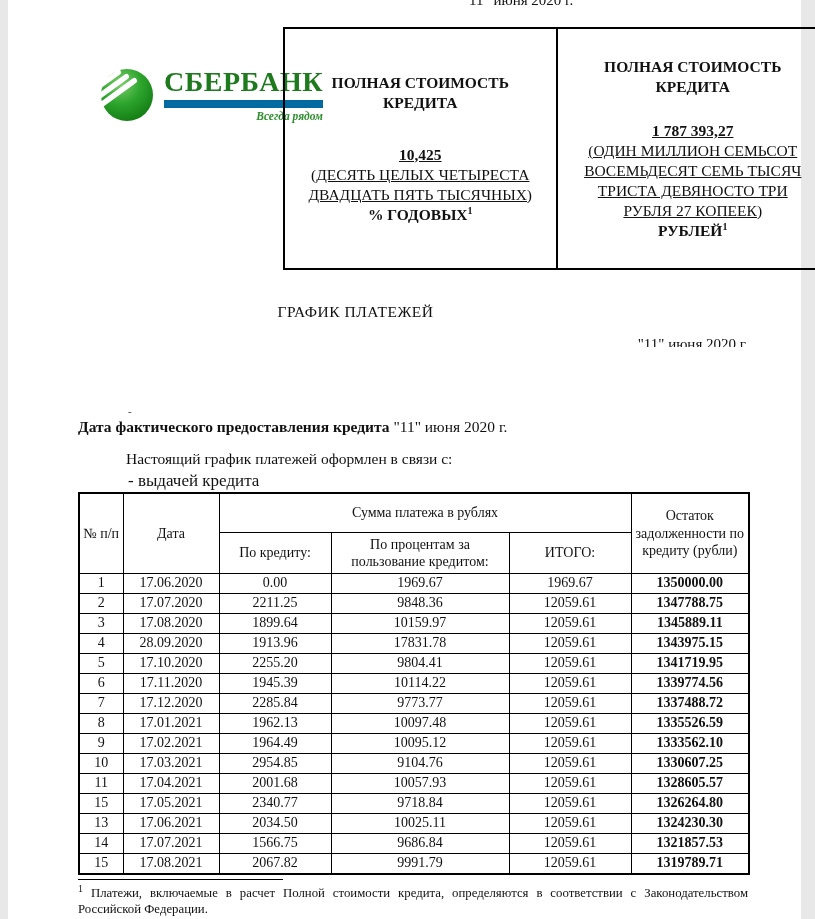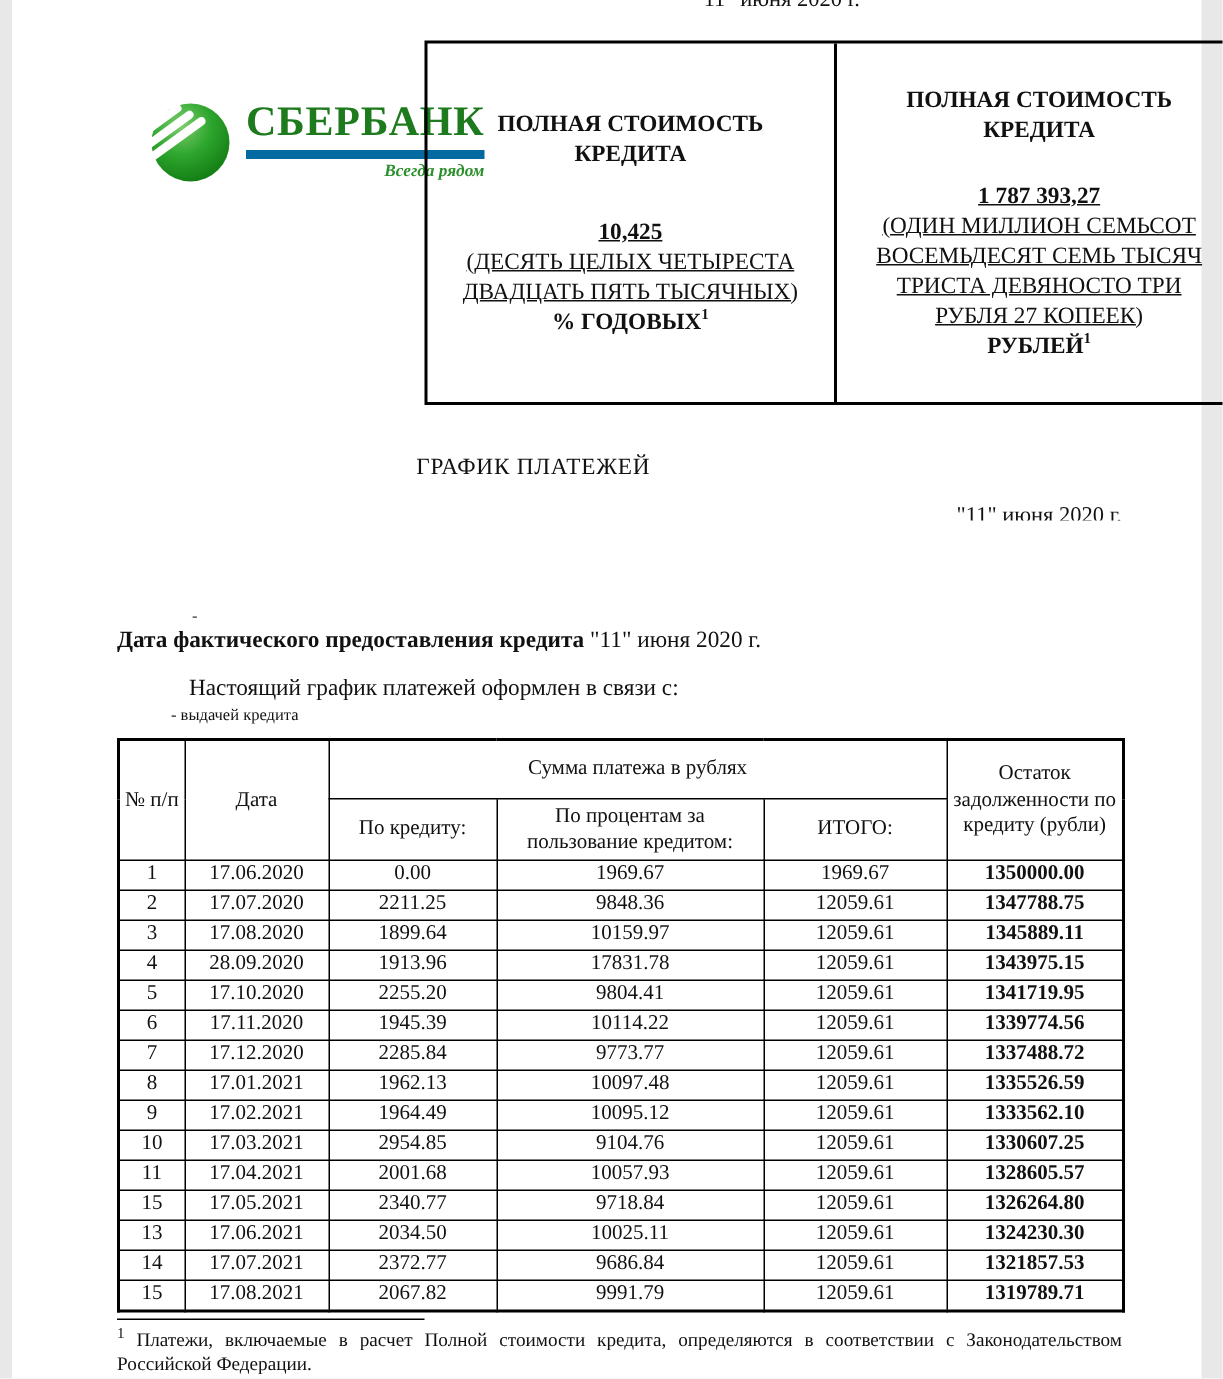--- a/index.html
+++ b/index.html
@@ -26,21 +26,21 @@
     position:absolute;left:560px;top:336px;width:180px;height:11px;
     overflow:hidden;font-size:15px;text-align:right;
   }
   .clip-mid .inner{white-space:nowrap;}
   
   .logo{position:absolute;left:90px;top:62px;display:flex;align-items:flex-start;}
   .logo-text-wrap{margin-left:8px;margin-top:6px;}
   .logo-name{
     font-size:28px;font-weight:bold;color:#1d7a1d;
     letter-spacing:.5px;line-height:1;
-    border-bottom:6px solid #0369a1;padding-bottom:4px;
+    border-bottom:8px solid #0369a1;padding-bottom:4px;
   }
   .logo-tagline{
     text-align:right;font-style:italic;font-size:11.5px;
     color:#2b8f2b;margin-top:2px;font-weight:bold;
   }
   
   .psk-wrap{
     position:absolute;left:275px;top:27px;width:547px;height:243px;
     border:2px solid #000;display:flex;box-sizing:border-box;
   }
@@ -58,21 +58,21 @@
   sup{font-size:10px;line-height:0;}
   
   .sched-heading{
     position:absolute;left:0;top:303px;width:695px;
     text-align:center;font-size:15.5px;letter-spacing:.5px;
   }
   .issue-line{position:absolute;left:70px;top:418px;font-size:15.5px;}
   .issue-label{font-weight:bold;}
   .artifact-dash{position:absolute;left:120px;top:405px;font-size:11px;color:#333;}
   .reason-intro{position:absolute;left:118px;top:450px;font-size:15.5px;}
-  .reason-item{position:absolute;left:106px;top:471px;font-size:11px;}
+  .reason-item{position:absolute;left:120px;top:471px;font-size:17px;}
   
   table.sched{
     position:absolute;left:70px;top:492px;
     border-collapse:collapse;table-layout:fixed;width:670px;
     font-size:14px;
   }
   table.sched th,table.sched td{
     border:1px solid #000;text-align:center;vertical-align:middle;
     padding:0 1px;overflow:hidden;
   }
@@ -276,21 +276,21 @@
           <td>13</td>
           <td>17.06.2021</td>
           <td>2034.50</td>
           <td>10025.11</td>
           <td>12059.61</td>
           <td class="bold">1324230.30</td>
         </tr>
         <tr>
           <td>14</td>
           <td>17.07.2021</td>
-          <td>2372.77</td>
+          <td>1566.75</td>
           <td>9686.84</td>
           <td>12059.61</td>
           <td class="bold">1321857.53</td>
         </tr>
         <tr>
           <td>15</td>
           <td>17.08.2021</td>
           <td>2067.82</td>
           <td>9991.79</td>
           <td>12059.61</td>

